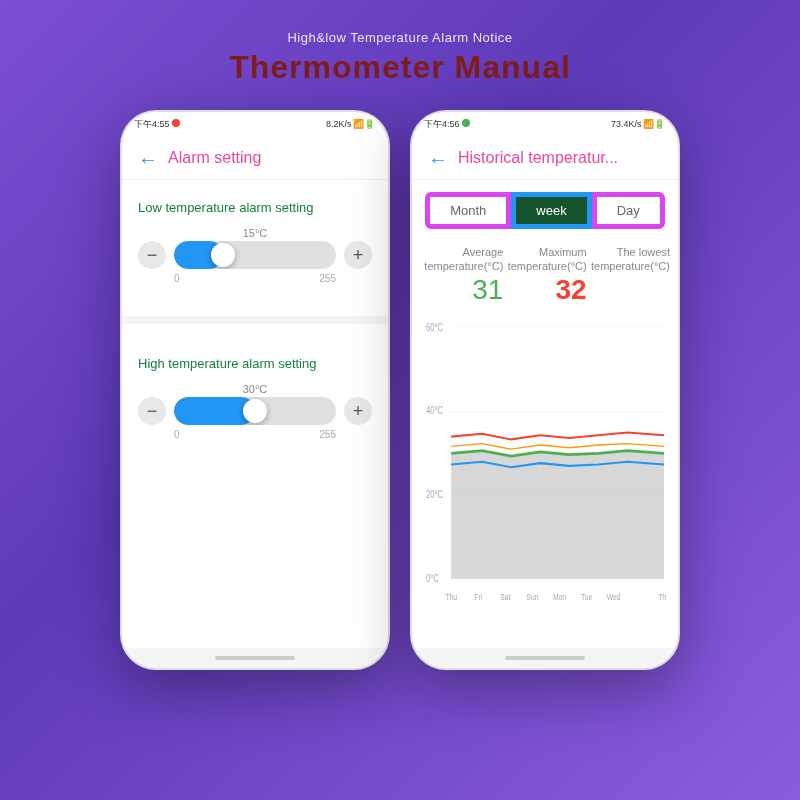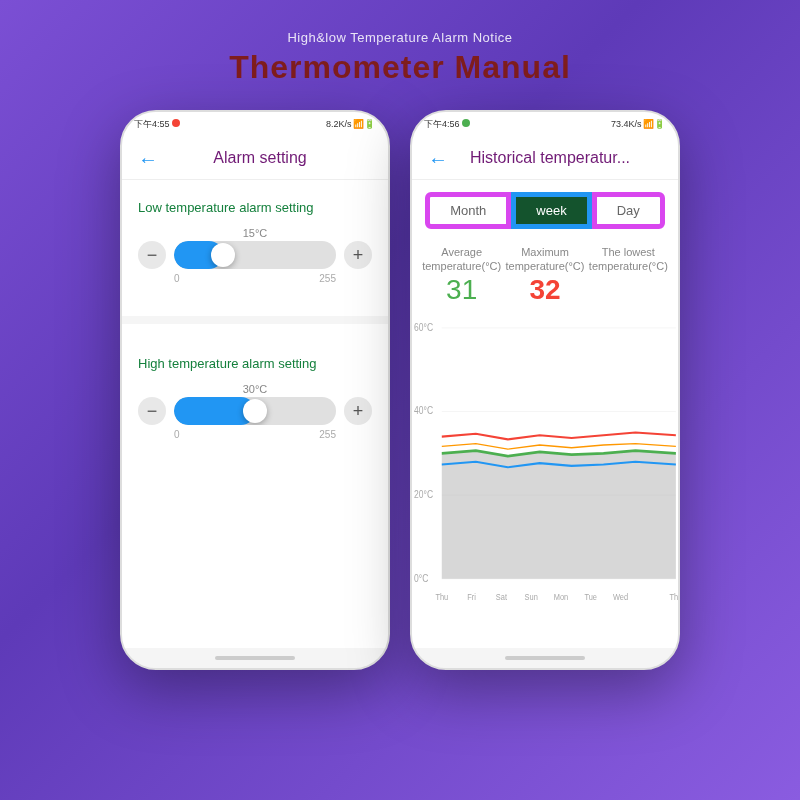--- a/index.html
+++ b/index.html
@@ -78,24 +78,23 @@
       flex-shrink: 0;
     }
     .nav-back {
       color: #2196F3;
       font-size: 20px;
       margin-right: 10px;
       cursor: pointer;
     }
     .nav-title {
       flex: 1;
-      text-align: center;
       font-size: 16px;
       font-weight: 500;
-      color: #701a75;
+      color: #ec4899;
       margin-right: 20px;
     }
 
     
     .phone-content {
       background: #fff;
       flex: 1;
       overflow: hidden;
     }
 
@@ -212,37 +211,37 @@
       border-color: #2196F3;
     }
 
     
     .stats-row {
       display: flex;
       justify-content: space-around;
       padding: 8px 8px 4px;
     }
     .stat-item {
-      text-align: center;
+      text-align: right;
       flex: 1;
     }
     .stat-label {
       font-size: 11px;
       color: #888;
       line-height: 1.3;
     }
     .stat-value-green { font-size: 28px; font-weight: 400; color: #4CAF50; }
     .stat-value-red { font-size: 28px; font-weight: 600; color: #f44336; }
     .stat-value-blue { font-size: 28px; font-weight: 600; color: #2196F3; }
 
     
     .chart-area {
       flex: 1;
       position: relative;
-      padding: 4px 0 0;
+      padding: 4px 12px 0;
       overflow: hidden;
     }
     .chart-svg {
       width: 100%;
       height: 100%;
     }
 
     
     .home-indicator {
       height: 20px;

